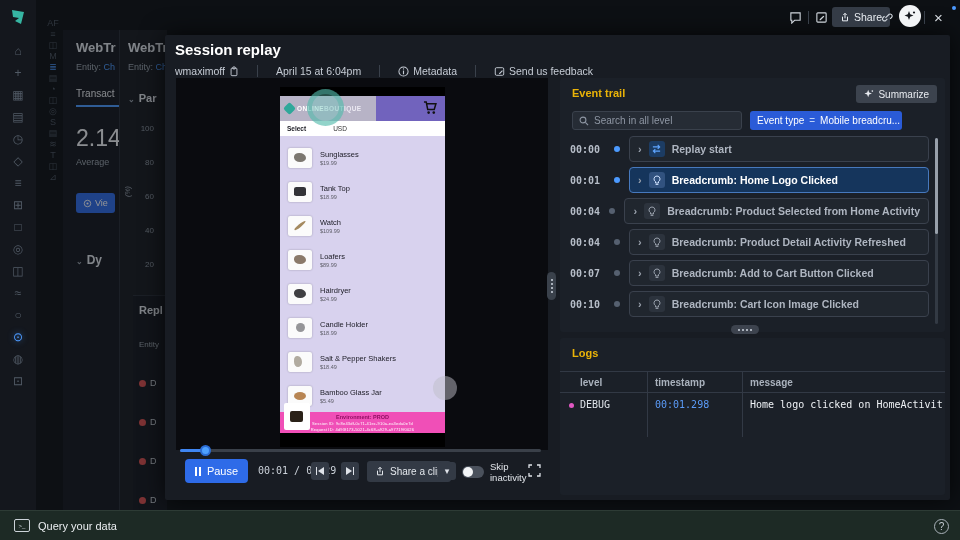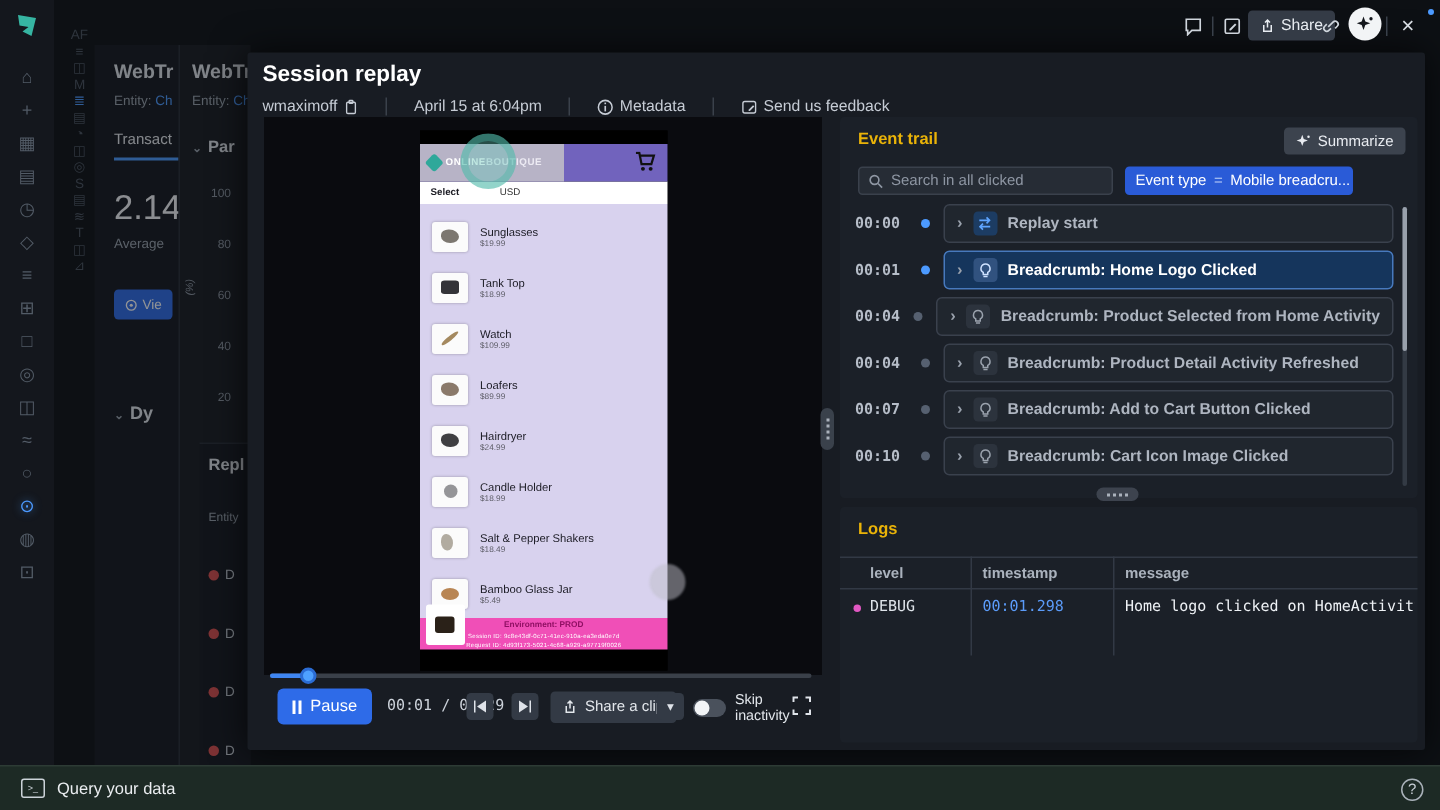--- a/index.html
+++ b/index.html
@@ -30,21 +30,21 @@
   .cardC { position:absolute; left:97px; top:295px; width:34px; height:215px; background:#16191f; border-top:1px solid #272d36; padding:8px 0 0 6px; z-index:3; }
   .bg-title { font-size:13px; font-weight:bold; color:#dfe3e9; white-space:nowrap; }
   .bg-entity { font-size:9px; color:#98a1ac; margin-top:7px; white-space:nowrap; }
   .bg-entity b { color:#4c9aff; font-weight:normal; }
   .bg-tab { font-size:10px; color:#e6e9ee; margin-top:16px; white-space:nowrap; }
   .bg-tabline { width:46px; height:2px; background:#4c9aff; margin-top:6px; }
   .bg-value { font-size:23px; color:#f2f4f7; margin-top:18px; white-space:nowrap; }
   .bg-vlabel { font-size:9px; color:#98a1ac; margin-top:5px; }
   .bg-btn { display:inline-flex; align-items:center; gap:3px; margin-top:26px; height:20px; padding:0 7px;
             background:#2e6be8; border-radius:3px; font-size:9px; color:#fff; white-space:nowrap; }
-  .bg-sect { font-size:12px; font-weight:bold; color:#dfe3e9; margin-top:55px; white-space:nowrap; }
+  .bg-sect { font-size:12px; font-weight:bold; color:#dfe3e9; margin-top:40px; white-space:nowrap; }
   .bg-sect small, .bg-sect2 small { font-size:8px; color:#98a1ac; margin-right:4px; }
   .bg-sect2 { font-size:11px; font-weight:bold; color:#dfe3e9; margin-top:20px; white-space:nowrap; }
   .axis { margin-top:20px; width:30px; display:flex; flex-direction:column; gap:25px; position:relative; }
   .axis span { font-size:8px; color:#8d95a1; text-align:right; display:block; width:26px; }
   .axis-unit { position:absolute; left:-6px; top:64px; font-size:7px; color:#8d95a1; transform:rotate(-90deg); }
   .bg-small { font-size:8px; color:#98a1ac; margin-top:24px; }
   .bg-errrow { display:flex; align-items:center; gap:4px; margin-top:29px; }
   .bg-errrow i { width:7px; height:7px; border-radius:50%; background:#d94f4f; }
   .bg-errrow span { font-size:9px; color:#c6ccd4; }
 
@@ -596,21 +596,21 @@
             <path d="M5 1l1.2 3.3L9.5 5.5 6.2 6.7 5 10 3.8 6.7 0.5 5.5 3.8 4.3z" fill="#e8ebf0"></path>
             <circle cx="10" cy="2.5" r="1" fill="#e8ebf0"></circle>
           </svg>
         <span>Summarize</span>
       </div>
       <div class="search">
         <svg width="10" height="10" viewBox="0 0 11 11">
             <circle cx="4.4" cy="4.4" r="3.2" fill="none" stroke="#8e96a3" stroke-width="1.2"></circle>
             <path d="M7 7l3 3" stroke="#8e96a3" stroke-width="1.2"></path>
           </svg>
-        <span>Search in all clicked</span>
+        <span>Search in all level</span>
       </div>
       <div class="fpill">
         <span>Event type</span>
         <span class="op">=</span>
         <span>Mobile breadcru...</span>
       </div>
       <div class="evlist">
   <div class="ev">
     <span class="ev-time mono">00:00</span>
     <span class="ev-dot mod-blue"></span>

